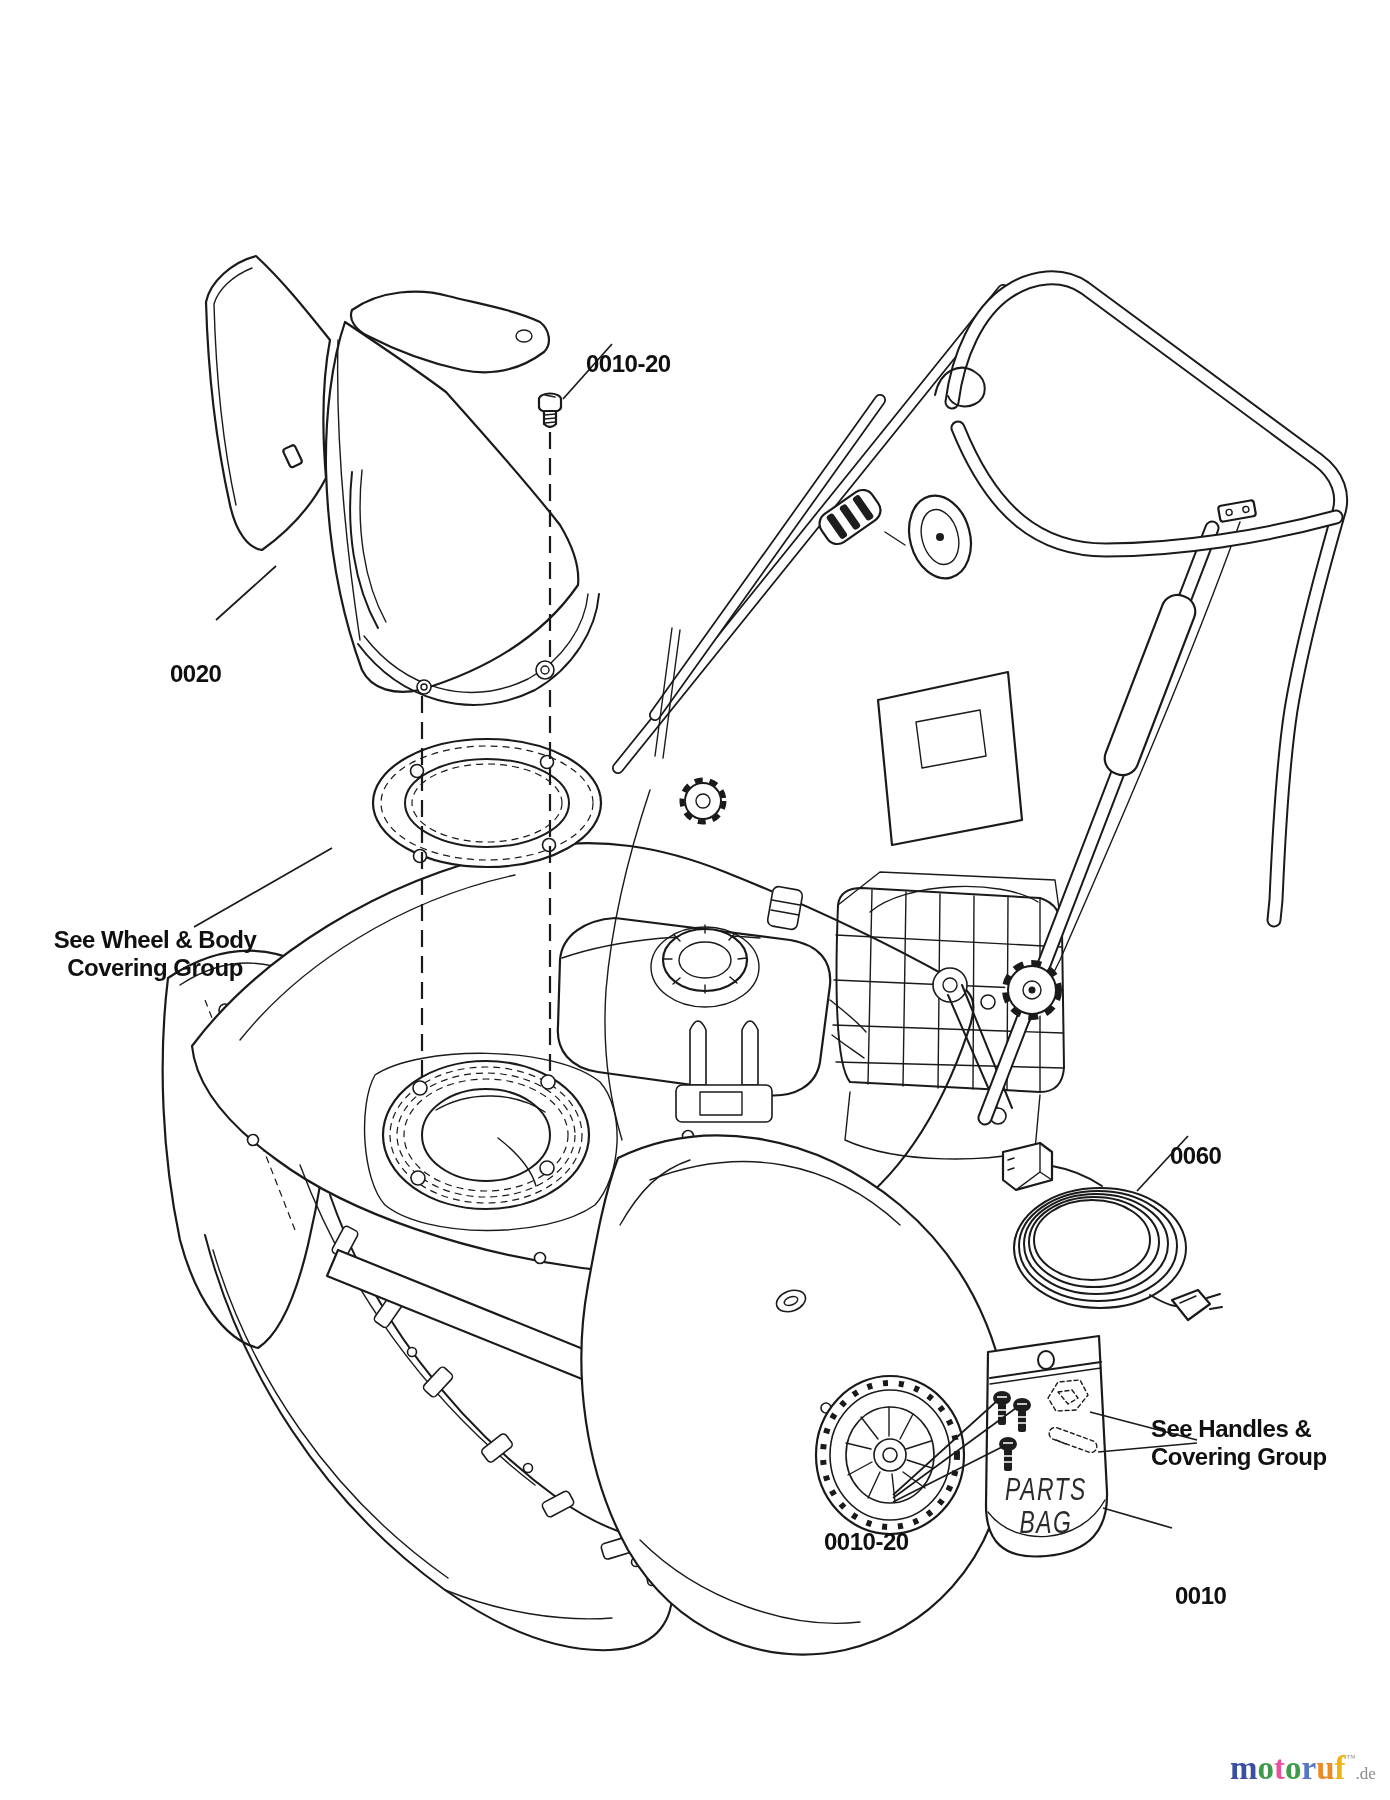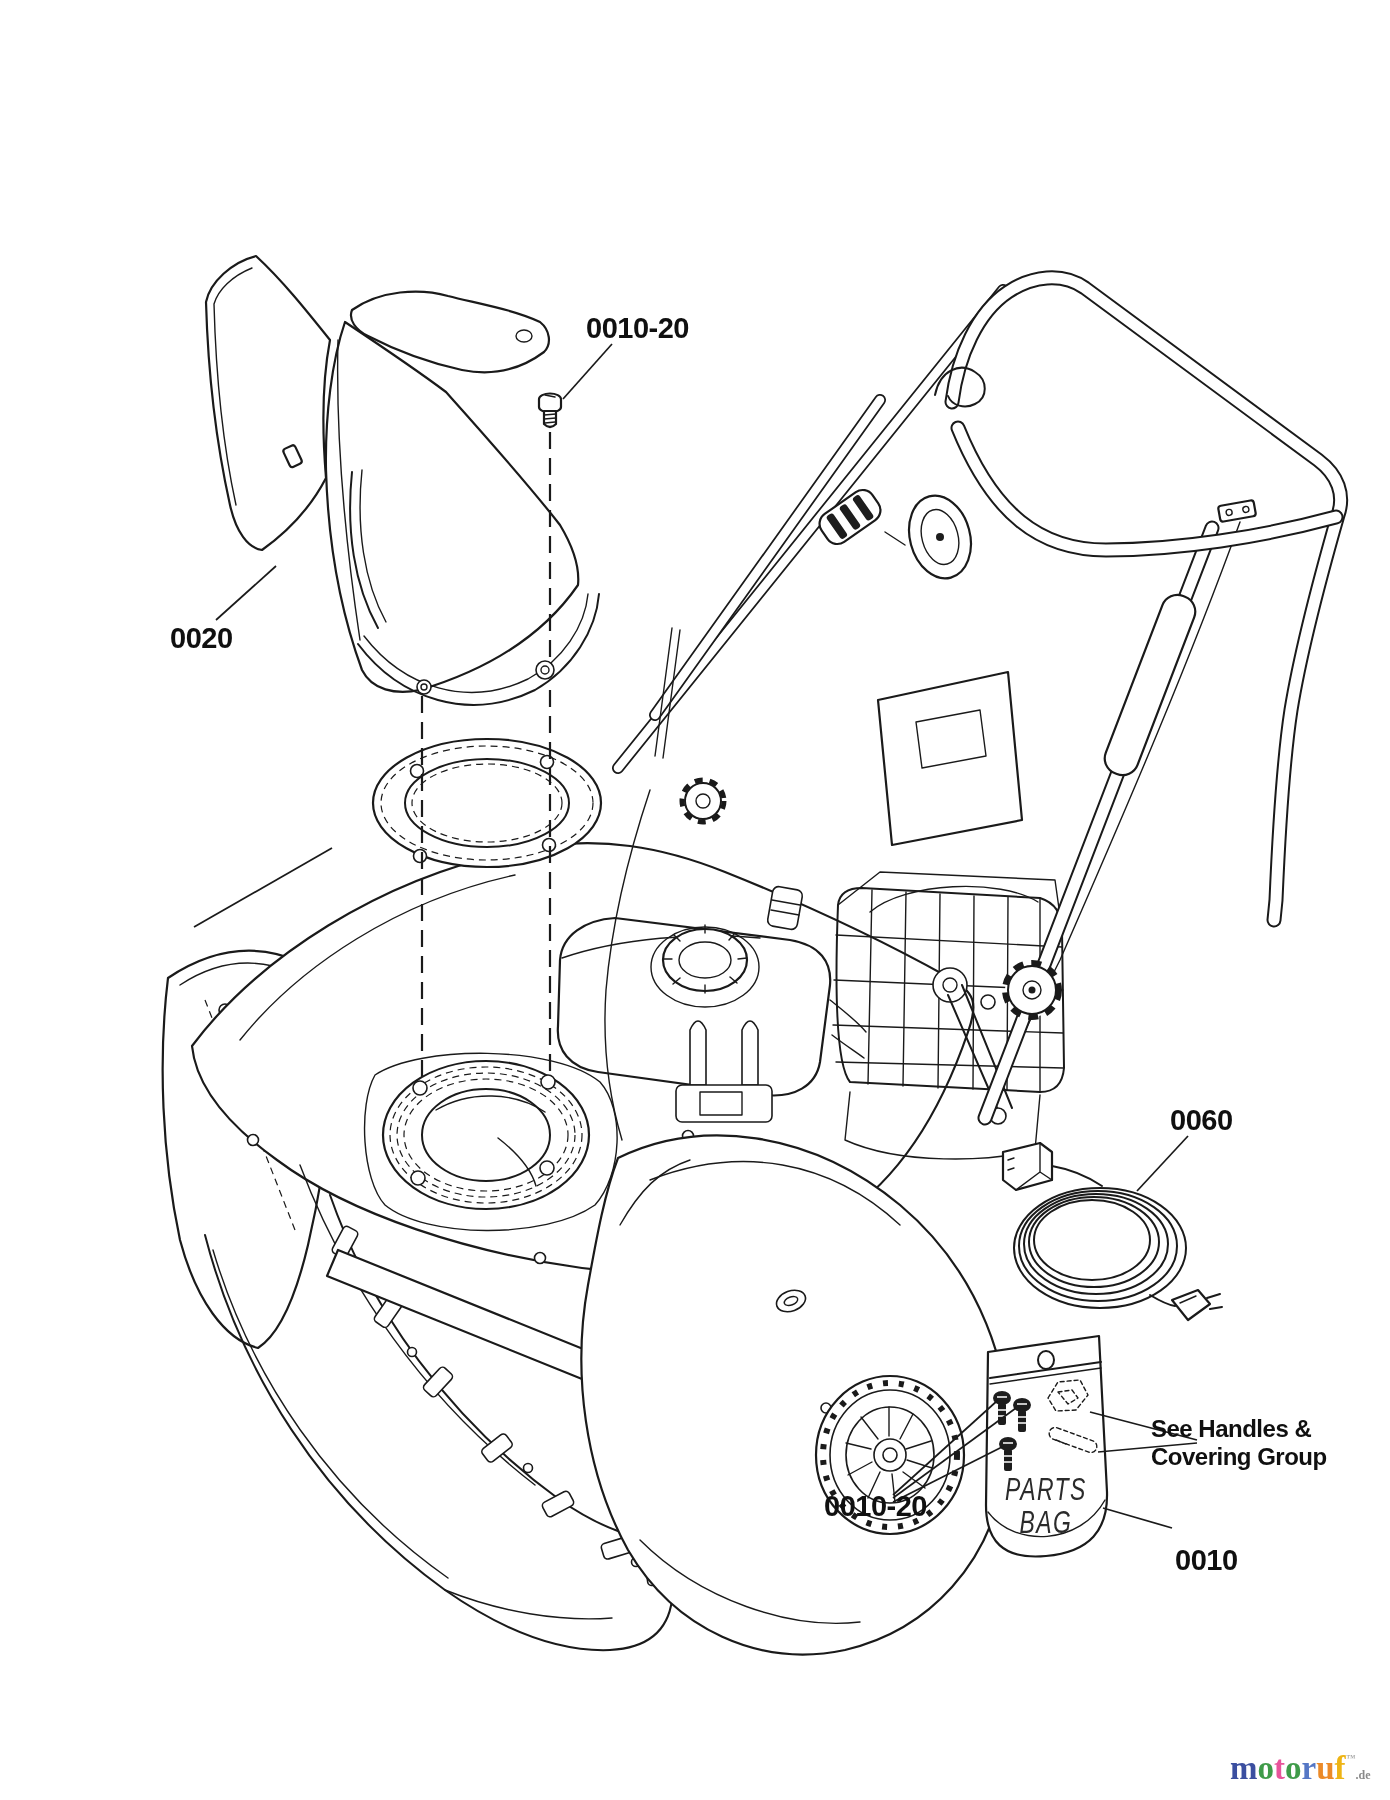--- a/index.html
+++ b/index.html
@@ -13,33 +13,33 @@
   .tw {fill:#ffffff;stroke:var(--line,#1a1a1a);stroke-width:1.6;}
   .dash {fill:none;stroke:var(--line,#1a1a1a);stroke-width:2.2;stroke-dasharray:17 9;}
   .fdash{fill:none;stroke:var(--line,#1a1a1a);stroke-width:1.2;stroke-dasharray:7 5;}
   .lead {fill:none;stroke:var(--line,#1a1a1a);stroke-width:1.7;}
   .dk {fill:#1d1d1d;stroke:none;}
   .tubeO{fill:none;stroke:var(--line,#1a1a1a);stroke-width:15;stroke-linecap:round;}
   .tubeI{fill:none;stroke:#ffffff;stroke-width:11;stroke-linecap:round;}
   .tubeO2{fill:none;stroke:var(--line,#1a1a1a);stroke-width:12;stroke-linecap:round;}
   .tubeI2{fill:none;stroke:#ffffff;stroke-width:8.5;stroke-linecap:round;}
   
-  .plabel{position:absolute;font-weight:700;font-size:29px;color:#101010;
-          letter-spacing:-0.5px;white-space:nowrap;}
+  .plabel{position:absolute;font-weight:700;font-size:24px;color:#101010;
+          letter-spacing:-0.5px;white-space:nowrap;margin-top:38px;}
   .pnote{position:absolute;font-weight:700;font-size:24px;color:#101010;
          line-height:1.18;letter-spacing:-0.5px;}
   .bagtext{position:absolute;left:976px;top:1474px;width:140px;text-align:center;
            font-style:italic;font-size:31px;line-height:1.06;color:#2b2b2b;
            letter-spacing:2px;transform:scaleX(.74);transform-origin:50% 50%;}
   
   .logo{position:absolute;left:1230px;top:1752px;display:flex;align-items:baseline;
         font-family:"Liberation Serif",serif;font-weight:700;font-size:33px;line-height:1;
         cursor:pointer;}
   .logo .tm{font-size:9px;color:#aaaaaa;align-self:flex-start;margin:2px 0 0 1px;}
-  .logo .de{font-size:12px;font-weight:700;}
+  .logo .de{font-size:17px;font-weight:400;}
 </style>
 </head>
 <body style="background: rgb(255, 255, 255);">
 
 <div id="stage">
 
 <svg id="art" width="1390" height="1800" viewBox="0 0 1390 1800">
 
   <g>
 
@@ -361,20 +361,24 @@
     <line class="lead" x1="1197" y1="1440" x2="1090" y2="1412"></line>
     <line class="lead" x1="1197" y1="1443" x2="1098" y2="1452"></line>
     <line class="lead" x1="1172" y1="1528" x2="1103" y2="1508"></line>
   </g>
 </svg>
 
 <div class="plabel" style="left:586px;top:312px;">0010-20</div>
 
 <div class="plabel" style="left:170px;top:622px;">0020</div>
 
+<div class="pnote" style="left:40px;top:926px;width:230px;text-align:center;">
+  <div>See Wheel &amp; Body</div>
+  <div>Covering Group</div>
+</div>
 
 <div class="plabel" style="left:1170px;top:1104px;">0060</div>
 
 <div class="pnote" style="left:1151px;top:1415px;">
   <div>See Handles &amp;</div>
   <div>Covering Group</div>
 </div>
 
 <div class="plabel" style="left:824px;top:1490px;">0010-20</div>
 

